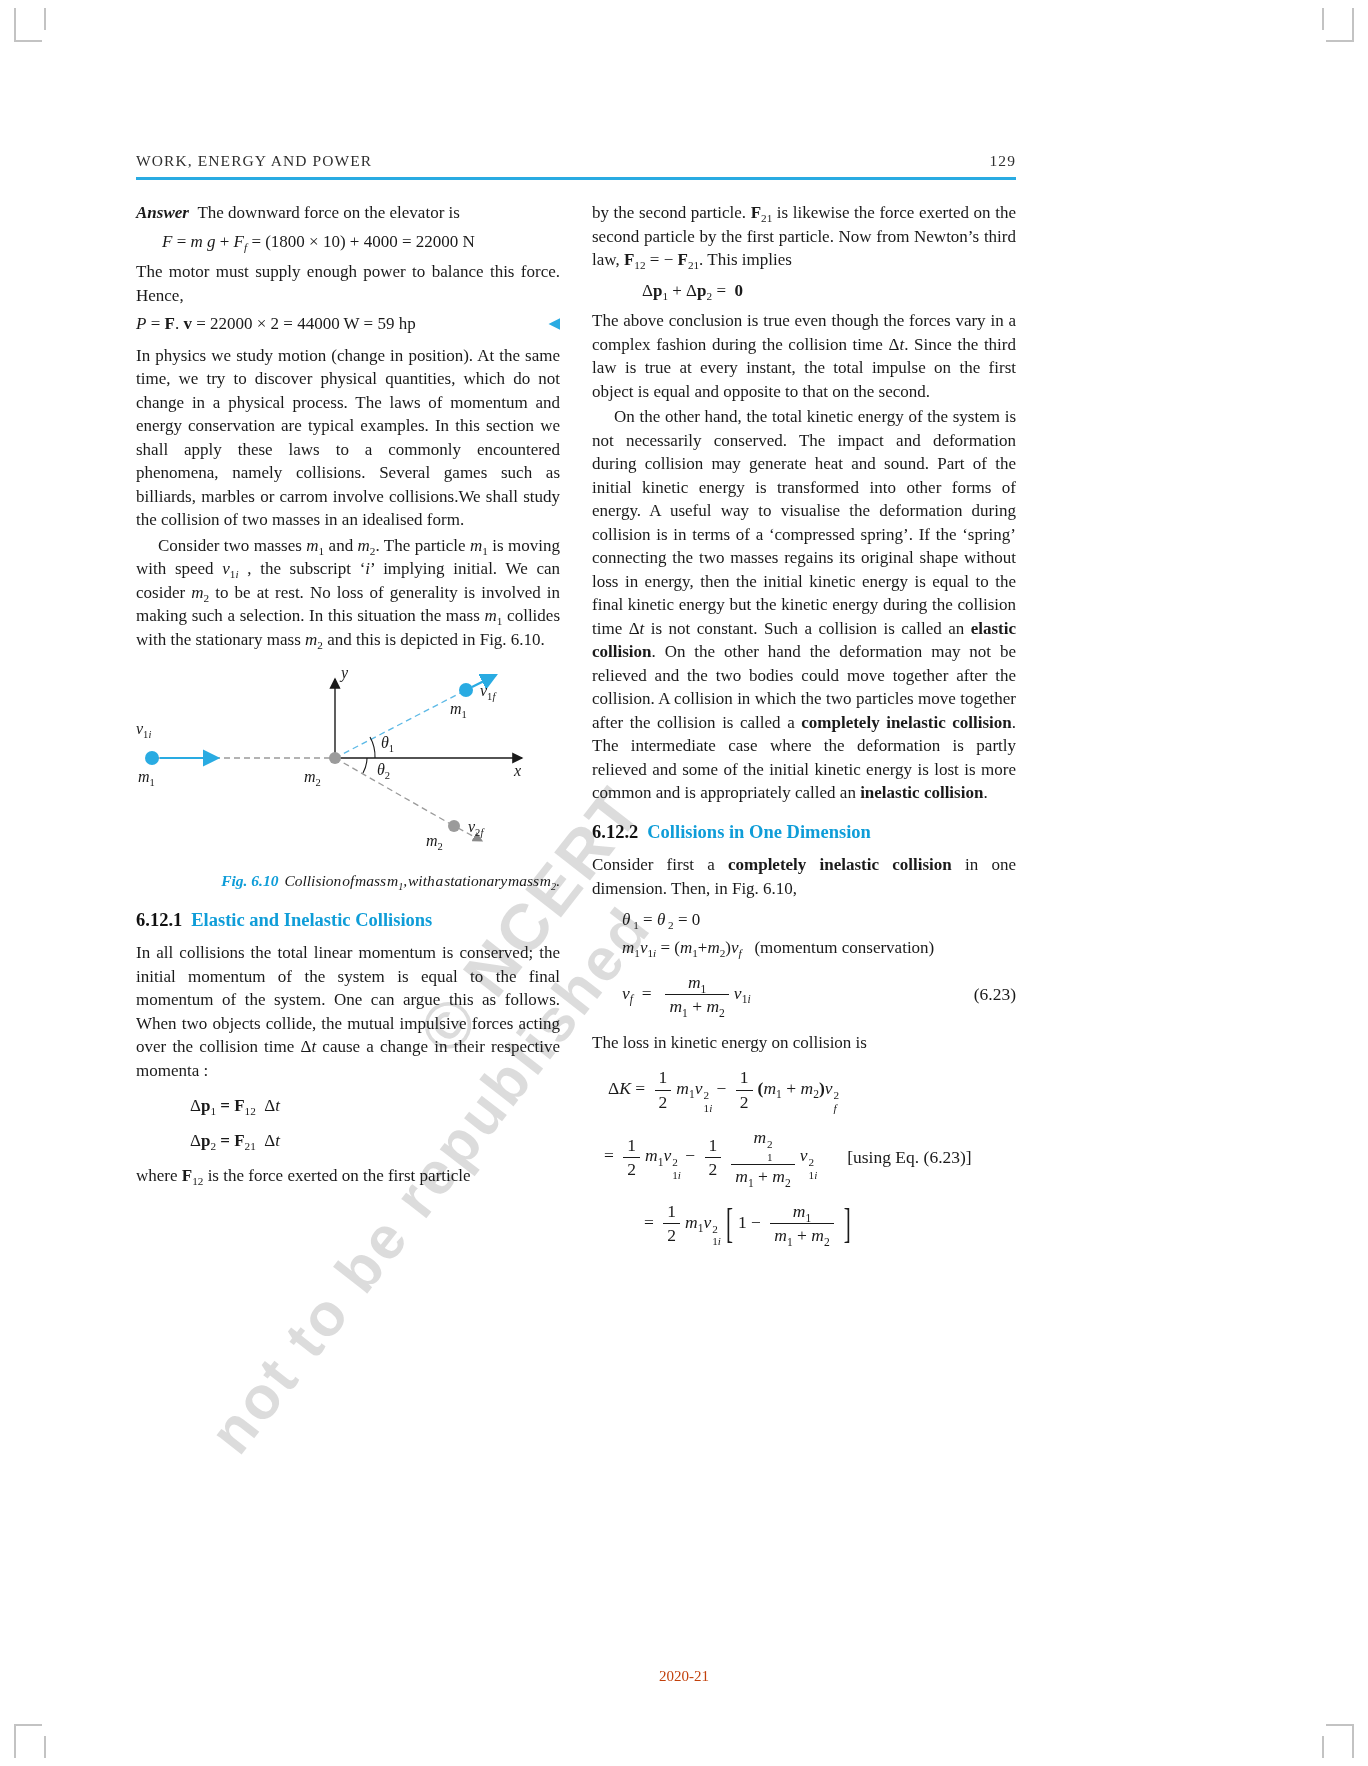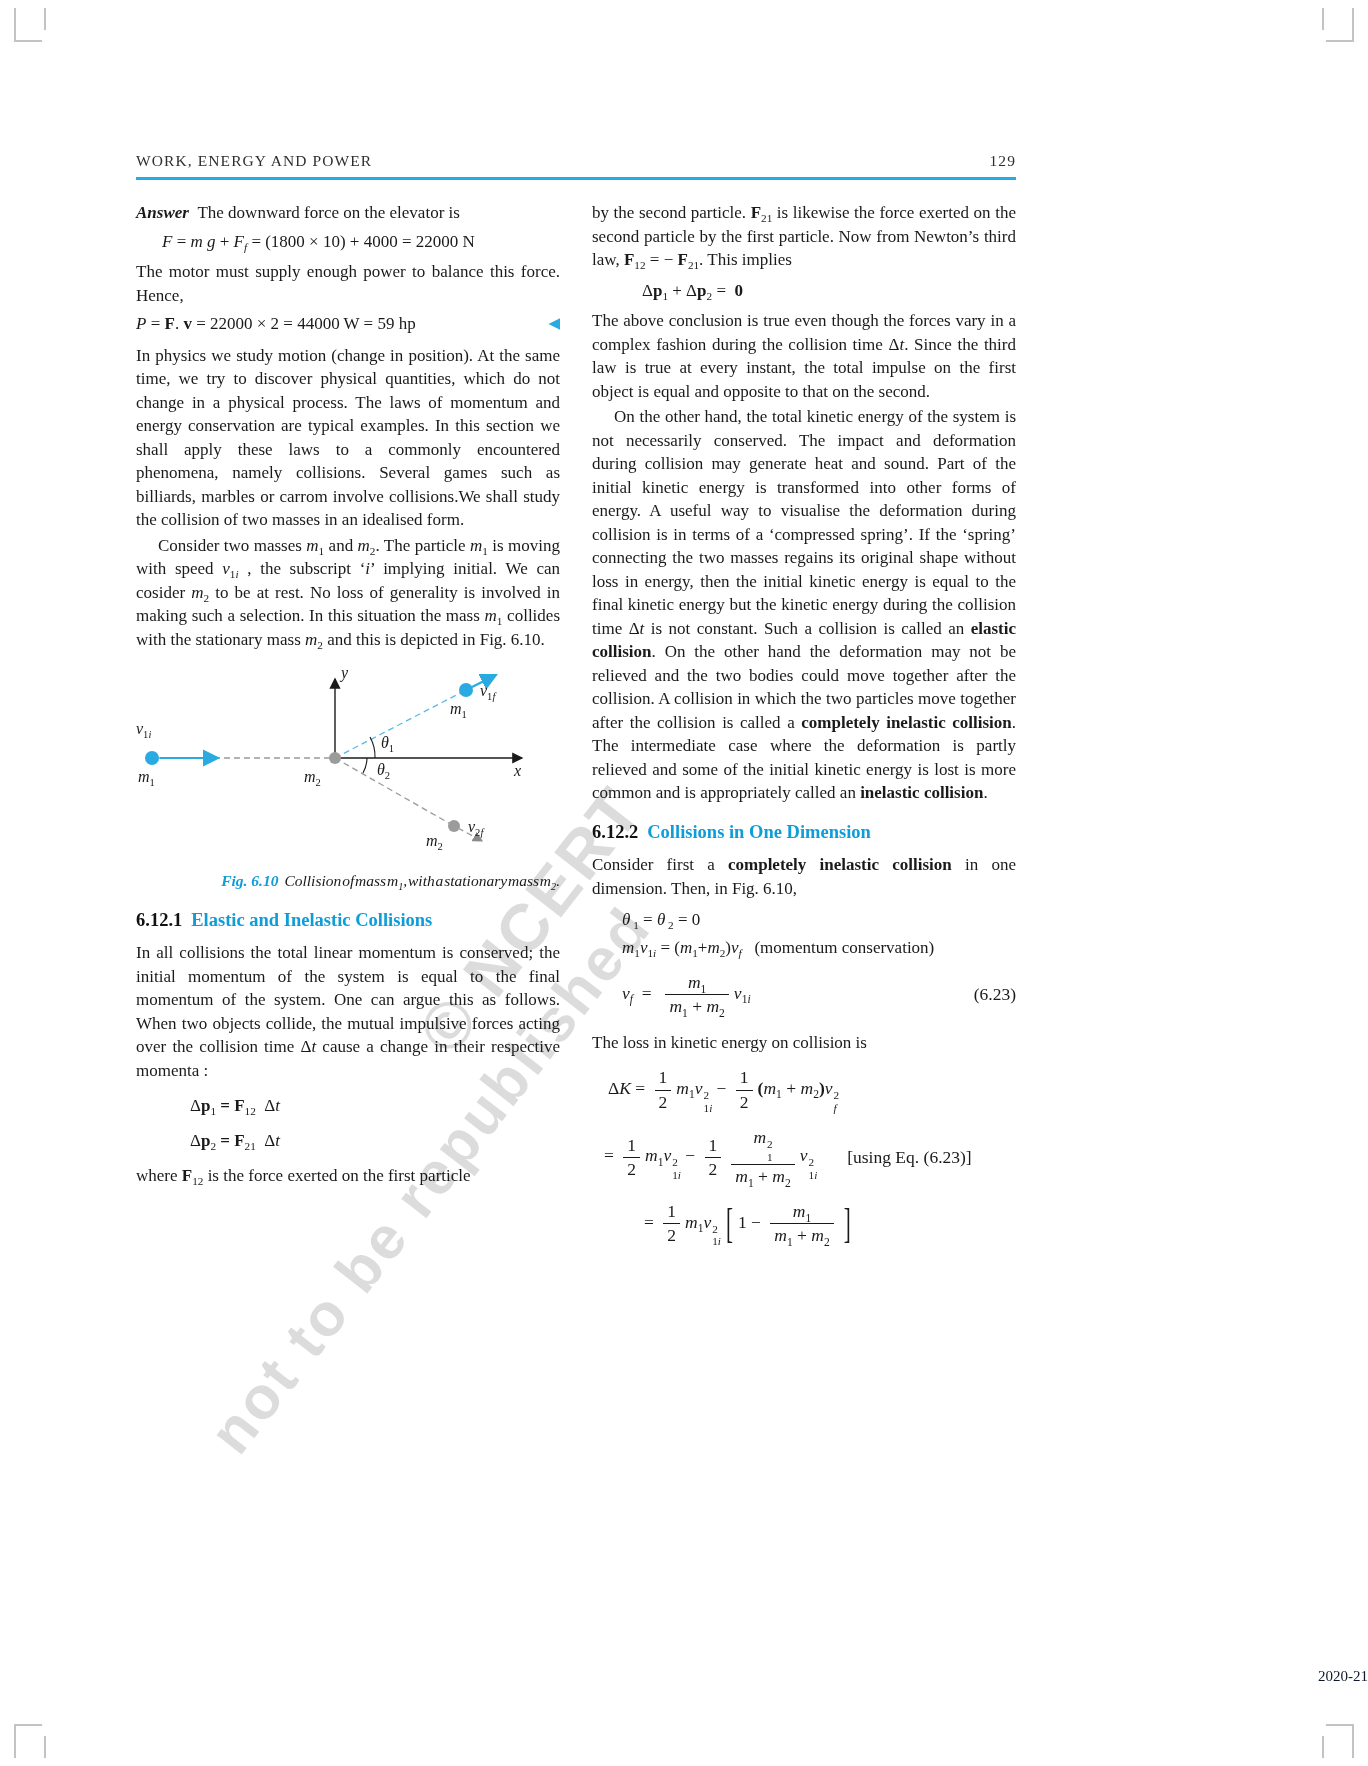--- a/index.html
+++ b/index.html
@@ -63,22 +63,22 @@
           line-height:1.22; margin:0 5px; }
   .frac .num { display:block; border-bottom:1.4px solid #1a1a1a; padding:0 4px 1px; }
   .frac .den { display:block; padding:1px 4px 0; }
   .ss { display:inline-flex; flex-direction:column; align-items:flex-start; font-size:64%;
         line-height:1.12; vertical-align:-0.45em; margin-left:1px; }
   .ss span { display:block; }
   .bb { display:inline-block; transform:scaleY(2.0); transform-origin:center;
         font-size:120%; vertical-align:-0.12em; margin:0 5px; line-height:1; font-weight:400; }
   .note { margin-left:30px; }
 
-  .page-footer { position:absolute; left:0; right:0; top:1668px; text-align:right;
-    font-size:15px; color:#0f172a; }
+  .page-footer { position:absolute; left:0; right:0; top:1668px; text-align:center;
+    font-size:15px; color:#c2410c; }
 </style>
 </head>
 <body>
 
 <div class="page">
 
   <div class="cm" style="left:14px;top:8px;width:2px;height:34px"></div>
   <div class="cm" style="left:14px;top:40px;width:28px;height:2px"></div>
   <div class="cm" style="left:44px;top:8px;width:2px;height:22px"></div>
   <div class="cm" style="left:1352px;top:8px;width:2px;height:34px"></div>

